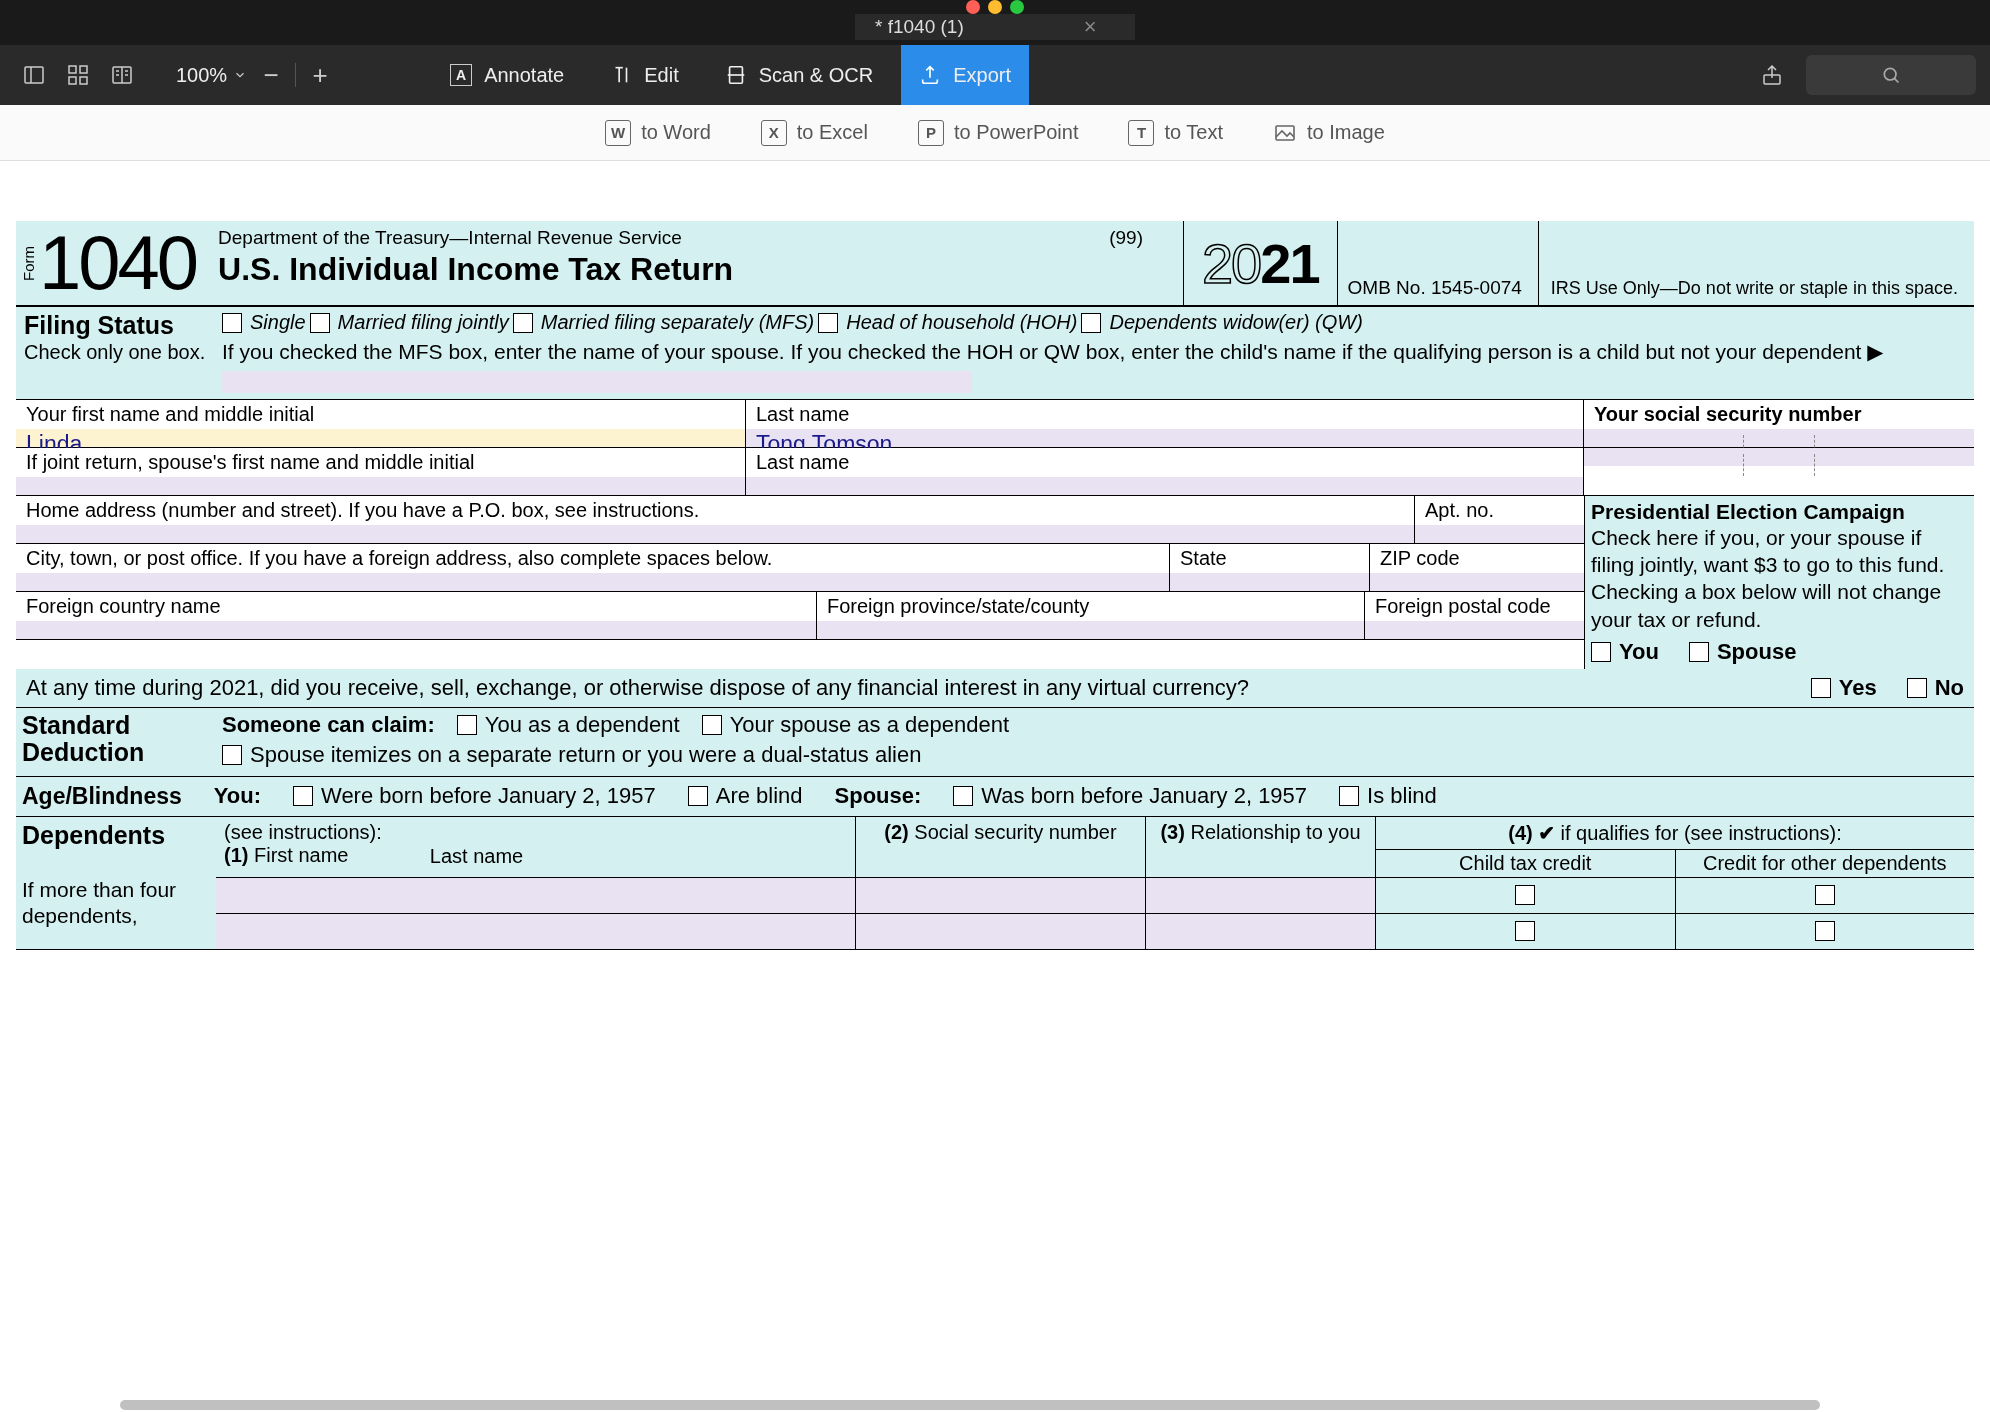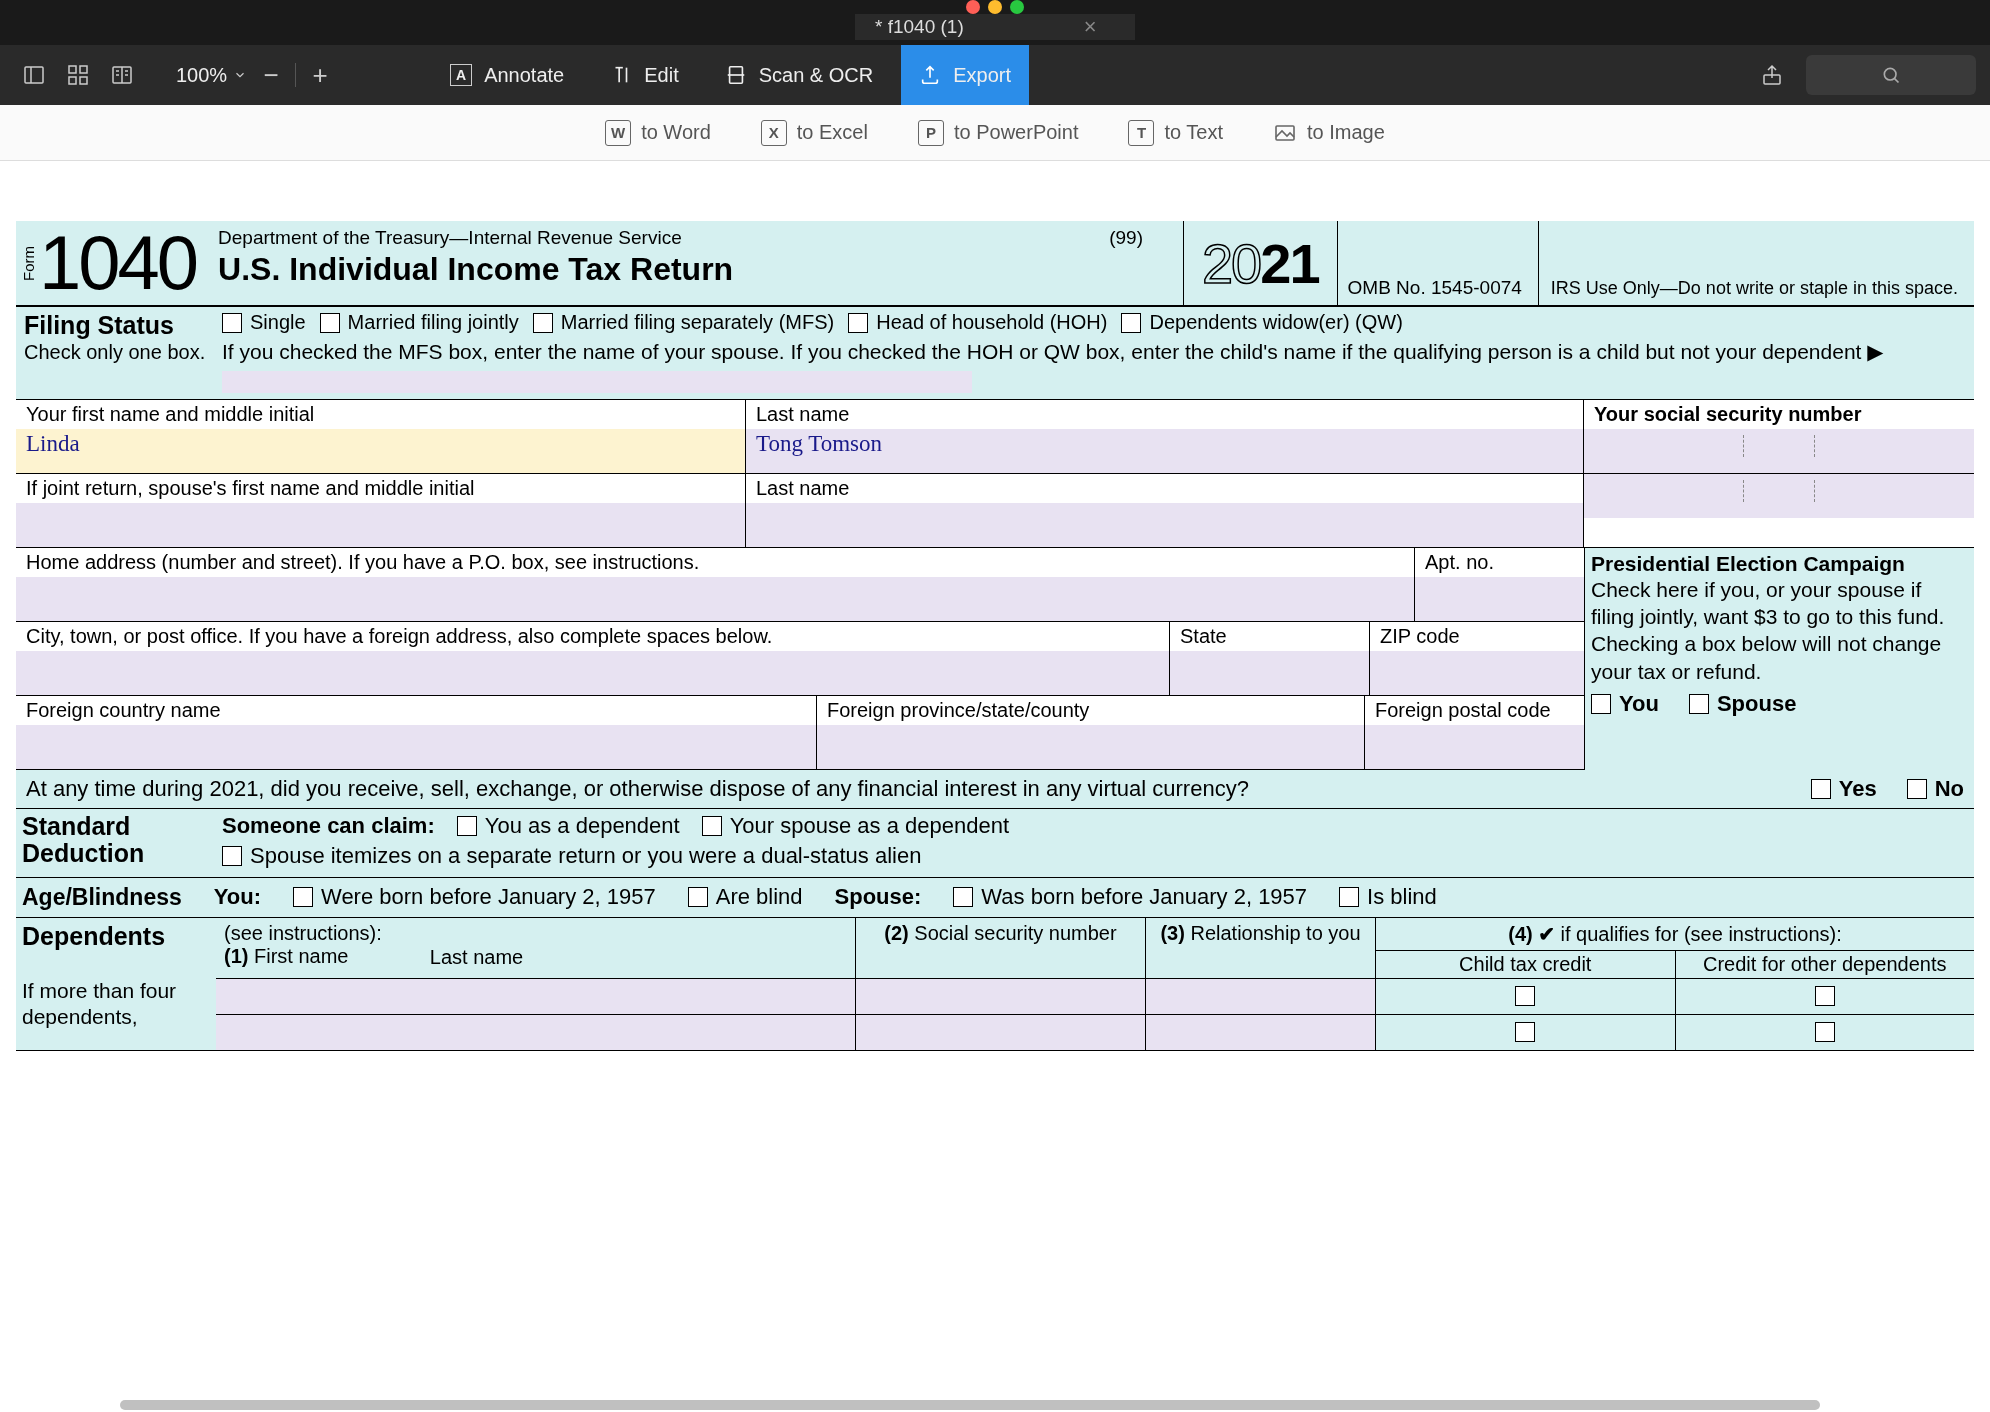--- a/index.html
+++ b/index.html
@@ -61,32 +61,32 @@
     .hdr-year .outline { -webkit-text-stroke: 1.5px #000; color: transparent; font-weight: 400; }
     .hdr-year .bold { font-weight: 900; }
     .hdr-omb { padding: 30px 16px 6px 10px; font-size: 19px; border-right: 1px solid #000; display: flex; align-items: flex-end; }
     .hdr-irs { padding: 30px 16px 6px 12px; font-size: 18px; display: flex; align-items: flex-end; }
     
     .filing-row { display: flex; border-bottom: 1.5px solid #000; }
     .filing-left { width: 200px; padding: 4px 8px; background: #d5f0f0; }
     .filing-title { font-size: 25px; font-weight: 900; }
     .filing-sub { font-size: 20px; line-height: 1.2; }
     .filing-right { flex: 1; padding: 4px 0 4px 6px; background: #d5f0f0; }
-    .filing-opts { display: flex; gap: 14px; align-items: center; flex-wrap: wrap; margin-bottom: 4px; }
+    .filing-opts { display: flex; gap: 4px; align-items: center; flex-wrap: wrap; margin-bottom: 4px; font-style: italic; }
     .chk { display: inline-flex; align-items: center; gap: 8px; }
     .chk-box { width: 20px; height: 20px; border: 1.5px solid #000; background: #fff; display: inline-block; flex-shrink: 0; }
     .filing-instr { font-size: 21px; line-height: 1.35; }
     .instr-input-tail { background: #e8e2f2; display: inline-block; min-width: 750px; height: 22px; vertical-align: middle; }
     
     .name-grid { display: flex; border-bottom: 1px solid #000; }
     .cell { border-right: 1px solid #000; }
     .cell:last-child { border-right: none; }
     .cell-label { padding: 3px 10px; font-size: 20px; background: #fff; }
     .cell-label.bold { font-weight: 700; }
-    .cell-input { padding: 2px 10px; height: 44px; font-size: 23px; color: #1a1a8a; font-family: Liberation Serif, serif; }
+    .cell-input { padding: 2px 10px; height: 18px; font-size: 23px; color: #1a1a8a; }
     .hi-yellow { background: #fdf3d0; }
     .hi-lav { background: #e8e2f2; }
     
     .col-fname { width: 730px; }
     .col-lname { flex: 1; }
     .col-ssn { width: 390px; }
     .ssn-dashes { display: flex; justify-content: center; align-items: center; gap: 70px; height: 30px; }
     .ssn-dash { border-left: 1px dashed #888; height: 22px; }
     
     .addr-grid { display: flex; }

